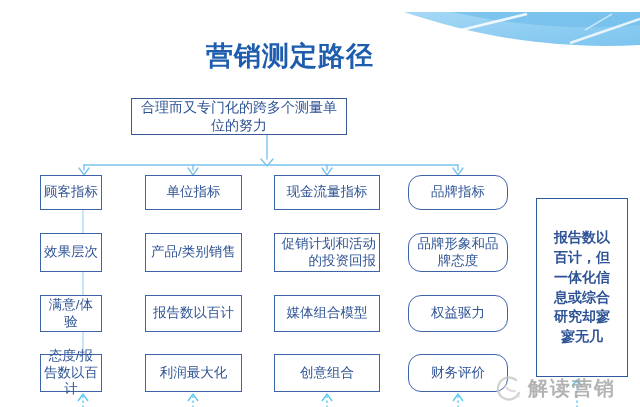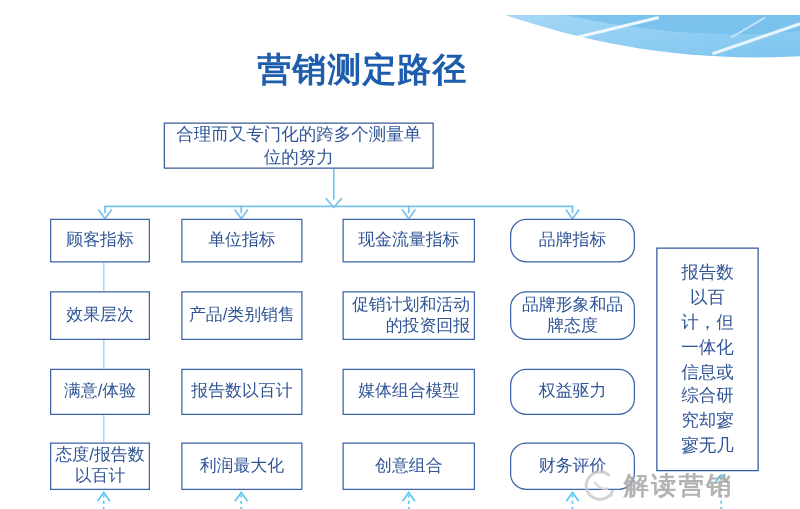--- a/index.html
+++ b/index.html
@@ -21,38 +21,38 @@
 
   
   .box{
     position:absolute;z-index:2;box-sizing:border-box;
     background:#ffffff;border:1px solid #3d64a8;color:#2f5496;
     display:flex;align-items:center;justify-content:center;
     text-align:center;font-size:13.5px;line-height:1.25;padding:0 3px;
   }
   .top-box{left:131px;top:86px;width:216px;height:37px;font-size:14px;border-color:#3a5a96;}
   .side-box{
-    left:525px;top:186px;width:82px;height:179px;
-    padding:0 16px;font-size:14px;line-height:1.42;border-color:#2f5aa0;
+    left:536px;top:186px;width:92px;height:179px;
+    padding:0 16px;font-size:14px;line-height:1.42;border-color:#2f5aa0;font-weight:bold;
   }
 
   
-  .c1{left:40px;width:80px;}
+  .c1{left:40px;width:62px;}
   .c2{left:145px;width:97px;}
   .c3{left:274px;width:106px;text-align:right;}
   .c4{left:408px;width:100px;border-radius:13px;}
   
   .r1{top:163px;height:35px;}
   .r2{top:221px;height:39px;}
   .r3{top:283px;height:37px;}
   .r4{top:342px;height:38px;}
 
   
   .watermark{position:absolute;z-index:3;display:flex;align-items:center;}
-  .watermark{left:463px;top:360px;}
+  .watermark{left:492px;top:360px;}
   .watermark-logo{width:32px;height:32px;margin-right:4px;opacity:.8;}
   .watermark-text{
     font-size:20px;font-weight:bold;color:#a6a6a6;opacity:.85;
     letter-spacing:2px;white-space:nowrap;
   }
 </style>
 </head>
 <body>
 
 <div id="slide">

